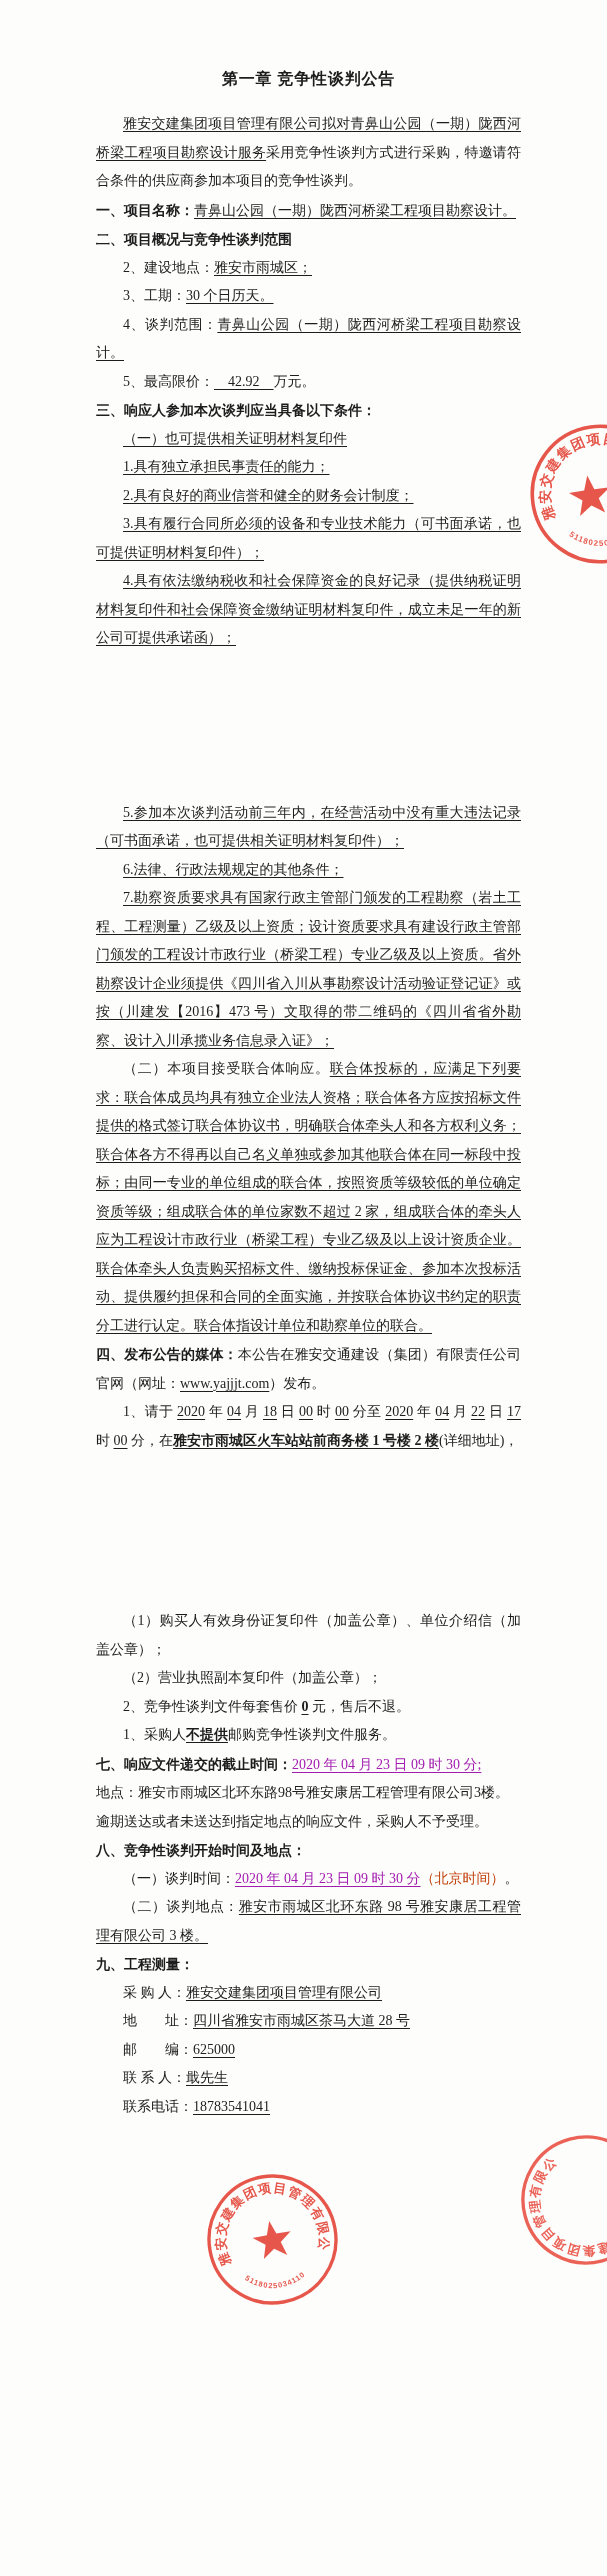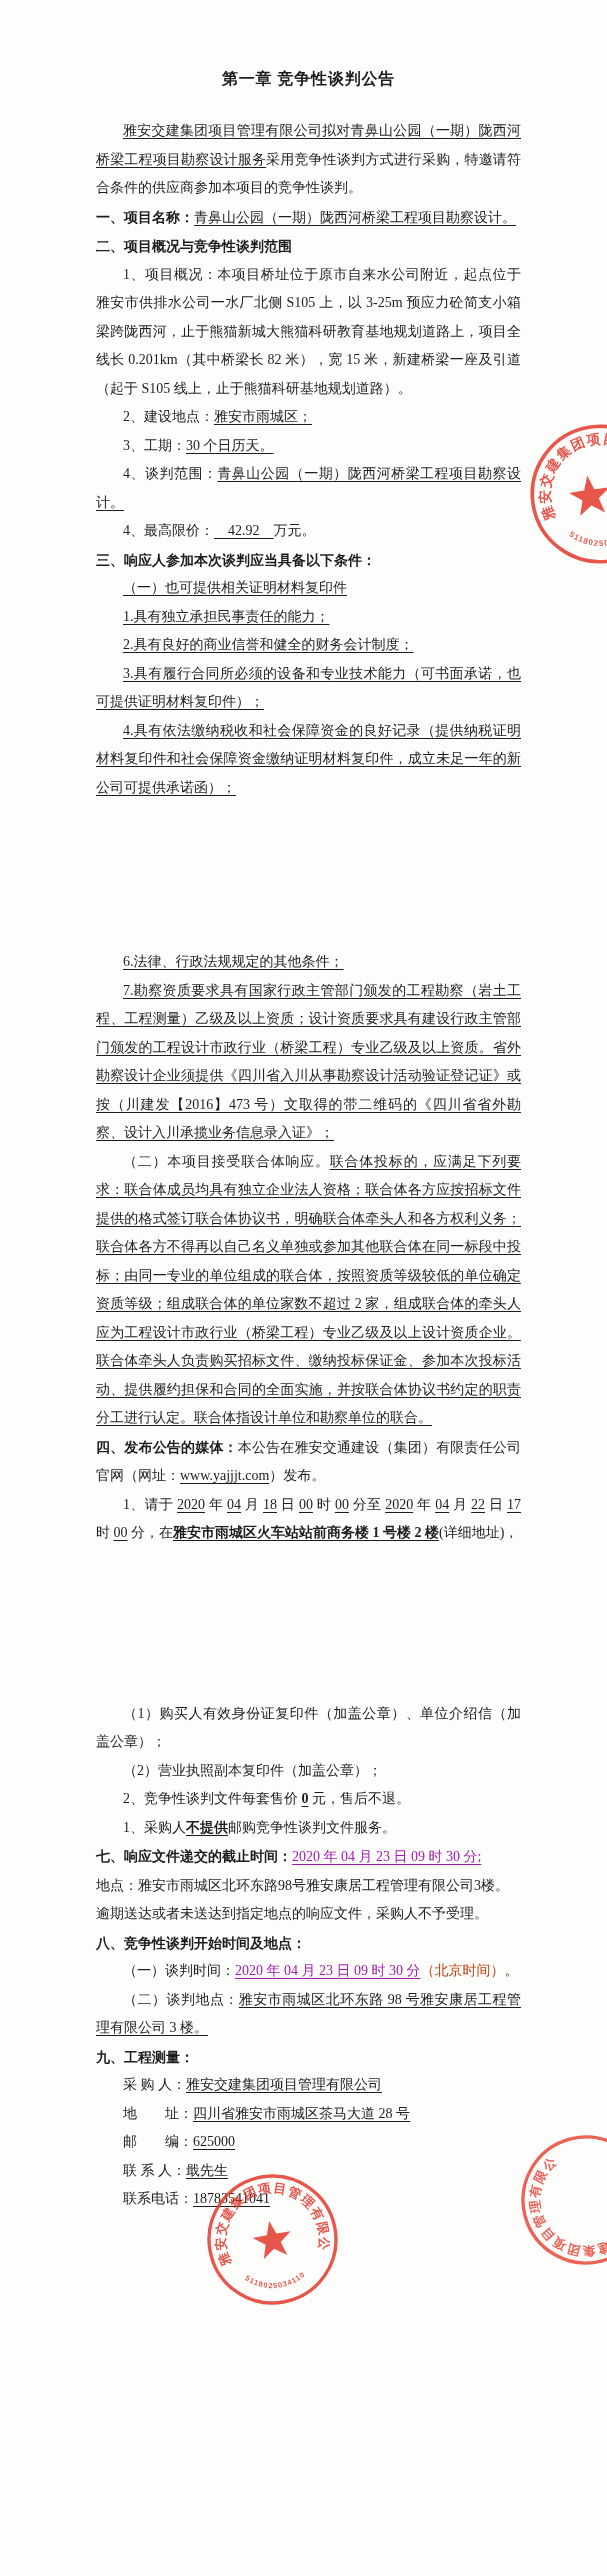--- a/index.html
+++ b/index.html
@@ -4,21 +4,21 @@
 <style>
   html,body{margin:0;padding:0;}
   body{
     width:608px;height:2576px;background:#fdfdfc;position:relative;overflow:hidden;
     font-family:"Liberation Serif","DejaVu Serif",serif;color:#1d1d1d;
   }
   .page{position:absolute;left:0;top:0;width:608px;height:2576px;overflow:hidden;background:#fdfdfc;}
   .doc{position:absolute;left:96px;top:64px;width:425px;}
   .doc-title{
     font-family:"Liberation Sans","DejaVu Sans",sans-serif;
-    font-size:16px;font-weight:bold;text-align:center;line-height:30px;margin-bottom:23px;
+    font-size:16px;font-weight:bold;text-align:center;line-height:30px;margin-bottom:16px;
     letter-spacing:0.8px;
   }
   .doc p{margin:0;font-size:14px;line-height:28.5px;text-align:justify;}
   .pi{text-indent:27px;}
   .pf{text-indent:0;}
   .hd{text-indent:0;font-family:"Liberation Sans","DejaVu Sans",sans-serif;font-weight:bold;}
   .gap{width:100%;}
   .s-p{}
   .s-u{text-decoration:underline;text-underline-offset:3px;text-decoration-thickness:0.8px;}
   .s-b{font-weight:bold;font-family:"Liberation Sans","DejaVu Sans",sans-serif;}
@@ -33,32 +33,32 @@
 <body>
 
 <div class="page">
 
   <div class="doc">
     <div class="doc-title">第一章 竞争性谈判公告</div>
 
   <p class="pi"><span class="s-u">雅安交建集团项目管理有限公司拟对青鼻山公园（一期）陇西河桥梁工程项目勘察设计服务</span><span class="s-p">采用竞争性谈判方式进行采购，特邀请符合条件的供应商参加本项目的竞争性谈判。</span></p>
       <p class="pf"><span class="s-b">一、项目名称：</span><span class="s-u">青鼻山公园（一期）陇西河桥梁工程项目勘察设计。</span></p>
       <p class="hd"><span class="s-b">二、项目概况与竞争性谈判范围</span></p>
-      <p class="pi"><span class="s-p">1、项目概况：本项目桥址位于原市自来水公司附近，起点位于雅安市供排水公司一水厂北侧 S105 上，以 3-25m 预应力砼简支小箱梁跨陇西河，止于熊猫新城大熊猫科研教育基地规划道路上，项目全线长 0.201km（其中桥梁长 82 米），宽 15 米，新建桥梁一座及引道（起于 S105 线上，止于熊猫科研基地规划道路）。</span></p>
       <p class="pi"><span class="s-p">2、建设地点：</span><span class="s-u">雅安市雨城区；</span></p>
       <p class="pi"><span class="s-p">3、工期：</span><span class="s-u">30 个日历天。</span></p>
       <p class="pi"><span class="s-p">4、谈判范围：</span><span class="s-u">青鼻山公园（一期）陇西河桥梁工程项目勘察设计。</span></p>
-      <p class="pi"><span class="s-p">4、最高限价：</span><span class="s-u">　42.92　</span><span class="s-p">万元。</span></p>
+      <p class="pi"><span class="s-p">5、最高限价：</span><span class="s-u">　42.92　</span><span class="s-p">万元。</span></p>
       <p class="hd"><span class="s-b">三、响应人参加本次谈判应当具备以下条件：</span></p>
       <p class="pi"><span class="s-u">（一）也可提供相关证明材料复印件</span></p>
       <p class="pi"><span class="s-u">1.具有独立承担民事责任的能力；</span></p>
       <p class="pi"><span class="s-u">2.具有良好的商业信誉和健全的财务会计制度；</span></p>
       <p class="pi"><span class="s-u">3.具有履行合同所必须的设备和专业技术能力（可书面承诺，也可提供证明材料复印件）；</span></p>
       <p class="pi"><span class="s-u">4.具有依法缴纳税收和社会保障资金的良好记录（提供纳税证明材料复印件和社会保障资金缴纳证明材料复印件，成立未足一年的新公司可提供承诺函）；</span></p>
       <div class="gap" style="height: 146px;"></div>
+      <p class="pi"><span class="s-u">5.参加本次谈判活动前三年内，在经营活动中没有重大违法记录（可书面承诺，也可提供相关证明材料复印件）；</span></p>
       <p class="pi"><span class="s-u">6.法律、行政法规规定的其他条件；</span></p>
       <p class="pi"><span class="s-u">7.勘察资质要求具有国家行政主管部门颁发的工程勘察（岩土工程、工程测量）乙级及以上资质；设计资质要求具有建设行政主管部门颁发的工程设计市政行业（桥梁工程）专业乙级及以上资质。省外勘察设计企业须提供《四川省入川从事勘察设计活动验证登记证》或按（川建发【2016】473 号）文取得的带二维码的《四川省省外勘察、设计入川承揽业务信息录入证》；</span></p>
       <p class="pi"><span class="s-p">（二）本项目接受联合体响应。</span><span class="s-u">联合体投标的，应满足下列要求：联合体成员均具有独立企业法人资格；联合体各方应按招标文件提供的格式签订联合体协议书，明确联合体牵头人和各方权利义务；联合体各方不得再以自己名义单独或参加其他联合体在同一标段中投标；由同一专业的单位组成的联合体，按照资质等级较低的单位确定资质等级；组成联合体的单位家数不超过 2 家，组成联合体的牵头人应为工程设计市政行业（桥梁工程）专业乙级及以上设计资质企业。联合体牵头人负责购买招标文件、缴纳投标保证金、参加本次投标活动、提供履约担保和合同的全面实施，并按联合体协议书约定的职责分工进行认定。联合体指设计单位和勘察单位的联合。</span></p>
       <p class="pf"><span class="s-b">四、发布公告的媒体：</span><span class="s-p">本公告在雅安交通建设（集团）有限责任公司官网（网址：</span><span class="s-u">www.yajjjt.com</span><span class="s-p">）发布。</span></p>
       <p class="pi"><span class="s-p">1、请于 </span><span class="s-u">2020</span><span class="s-p"> 年 </span><span class="s-u">04</span><span class="s-p"> 月 </span><span class="s-u">18</span><span class="s-p"> 日 </span><span class="s-u">00</span><span class="s-p"> 时 </span><span class="s-u">00</span><span class="s-p"> 分至 </span><span class="s-u">2020</span><span class="s-p"> 年 </span><span class="s-u">04</span><span class="s-p"> 月 </span><span class="s-u">22</span><span class="s-p"> 日 </span><span class="s-u">17</span><span class="s-p"> 时 </span><span class="s-u">00</span><span class="s-p"> 分，在</span><span class="s-bu">雅安市雨城区火车站站前商务楼 1 号楼 2 楼</span><span class="s-p">(详细地址)，</span></p>
       <div class="gap" style="height: 152px;"></div>
       <p class="pi"><span class="s-p">（1）购买人有效身份证复印件（加盖公章）、单位介绍信（加盖公章）；</span></p>
       <p class="pi"><span class="s-p">（2）营业执照副本复印件（加盖公章）；</span></p>
       <p class="pi"><span class="s-p">2、竞争性谈判文件每套售价 </span><span class="s-bu">0</span><span class="s-p"> 元，售后不退。</span></p>
       <p class="pi"><span class="s-p">1、采购人</span><span class="s-bu">不提供</span><span class="s-p">邮购竞争性谈判文件服务。</span></p>

